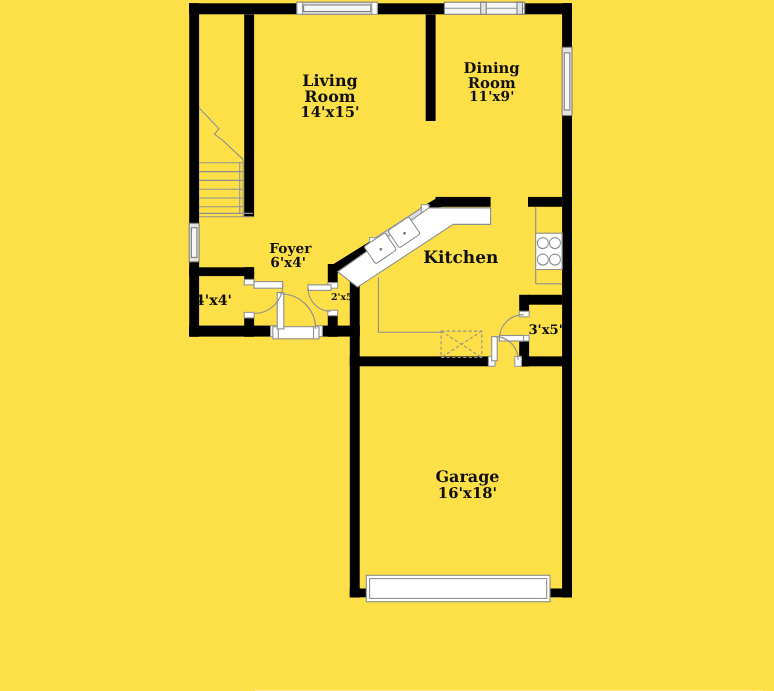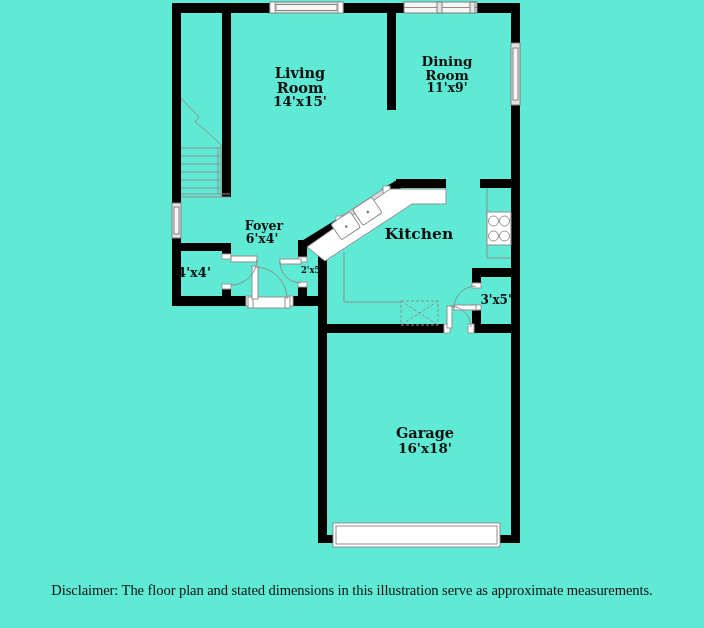--- a/index.html
+++ b/index.html
@@ -1,16 +1,16 @@
 <!DOCTYPE html>
 <html><head>
 <meta charset="utf-8">
 <style>
   html,body{margin:0;padding:0;background:#ffffff;}
-  .page{position:relative;width:704px;height:628px;background:#5eead4;overflow:hidden;
+  .page{position:relative;width:704px;height:628px;background:#fde047;overflow:hidden;
         font-family:"Liberation Serif", serif;}
   .plan{position:absolute;left:0;top:0;}
   svg text{fill:#101010;font-family:"DejaVu Serif", serif;font-weight:bold;}
   .wall{fill:#000000;}
   .wline{stroke:#000000;stroke-width:9;stroke-linecap:butt;}
   .thin{stroke:#8f8f8f;stroke-width:1;fill:none;}
   .fixfill{fill:#ffffff;stroke:#8f8f8f;stroke-width:1;}
   .winframe{fill:#e3e3e3;stroke:#808080;stroke-width:1;}
   .winpane{fill:#f6f6f6;stroke:#808080;stroke-width:1;}
   .jamb{fill:#ffffff;stroke:#9a9a9a;stroke-width:1;}
@@ -190,15 +190,14 @@
     <g text-anchor="middle">
       <text x="496" y="304" font-size="12">3'x5'</text>
     </g>
     <g text-anchor="middle">
       <text x="425" y="438" font-size="14.5">Garage</text>
       <text x="425" y="453" font-size="13.5">16'x18'</text>
     </g>
   </svg>
 
   <div class="footer">
-    <div>Disclaimer: The floor plan and stated dimensions in this illustration serve as approximate measurements.</div>
   </div>
 </div>
 
 </body></html>

